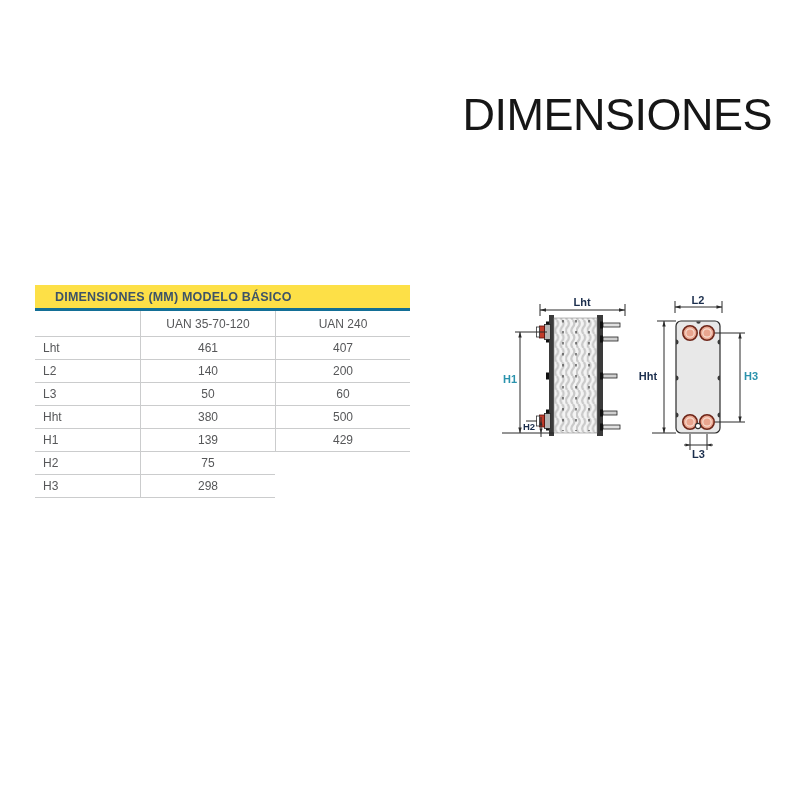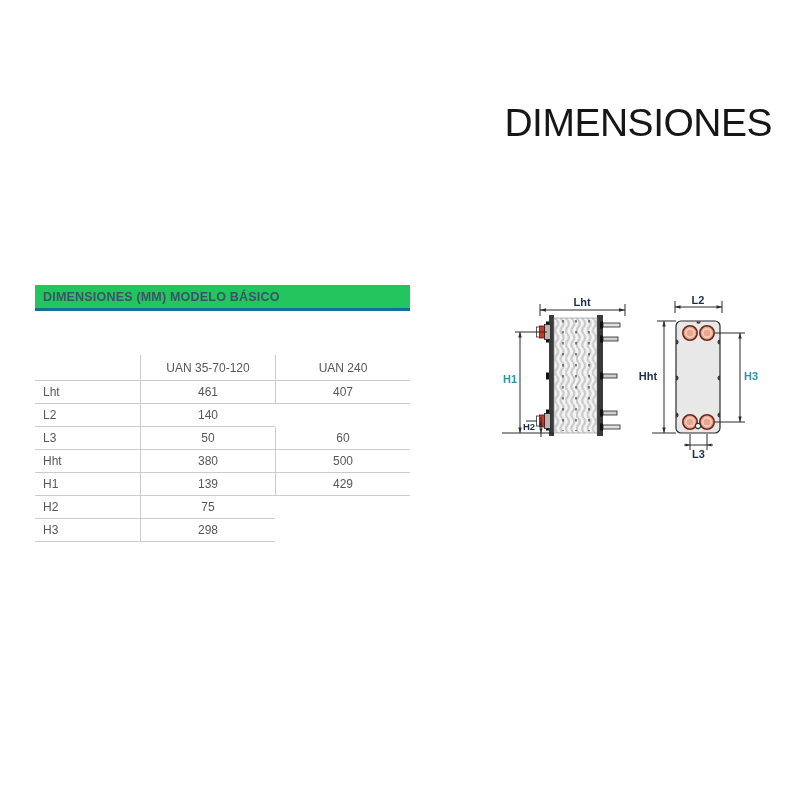--- a/index.html
+++ b/index.html
@@ -1,40 +1,40 @@
 <!DOCTYPE html>
 <html><head>
 <meta charset="utf-8">
 <style>
   html,body { margin:0; padding:0; }
   body {
     width:800px; height:800px; background:#ffffff; position:relative;
     font-family:"Liberation Sans", sans-serif; overflow:hidden;
   }
   .page-title {
-    position:absolute; top:103px; right:28px;
-    font-size:39px; line-height:1.05; font-weight:400;
+    position:absolute; top:91px; right:28px;
+    font-size:45px; line-height:1.05; font-weight:400;
     color:#161616; letter-spacing:-0.5px; white-space:nowrap;
   }
   
   .dims-table {
     position:absolute; left:35px; top:285px; width:375px;
     font-size:12px; color:#565759;
   }
   .band {
-    height:23px; background:#22c55e; border-bottom:3px solid #136f96;
-    display:flex; align-items:center; padding-left:8px;
+    height:23px; background:#fde047; border-bottom:3px solid #136f96;
+    display:flex; align-items:center; padding-left:20px;
     font-weight:700; font-size:12.5px; color:#3d5368; letter-spacing:.2px;
   }
   .trow { display:grid; grid-template-columns:105px 135px 135px; }
   .trow .c {
     border-bottom:1px solid #cbcccd;
     display:flex; align-items:center; height:22px;
   }
-  .trow.head .c { height:25px;margin-top:44px; }
+  .trow.head .c { height:25px; }
   .trow .c.v { justify-content:center; border-left:1px solid #cbcccd; }
   .trow .c.lab { padding-left:8px; }
   
   .diagram { position:absolute; left:490px; top:278px; }
   .diagram text {
     font-family:"Liberation Sans", sans-serif;
     font-weight:bold; font-size:11px; fill:#1b2e4d;
   }
   .diagram text.teal { fill:#2b93ad; }
   .diagram text.small { font-size:9.5px; }
@@ -55,20 +55,21 @@
       <div class="c v">UAN 240</div>
     </div>
     <div class="trow">
       <div class="c lab">Lht</div>
       <div class="c v">461</div>
       <div class="c v">407</div>
     </div>
     <div class="trow">
       <div class="c lab">L2</div>
       <div class="c v">140</div>
+      <div class="c v">200</div>
     </div>
     <div class="trow">
       <div class="c lab">L3</div>
       <div class="c v">50</div>
       <div class="c v">60</div>
     </div>
     <div class="trow">
       <div class="c lab">Hht</div>
       <div class="c v">380</div>
       <div class="c v">500</div>

